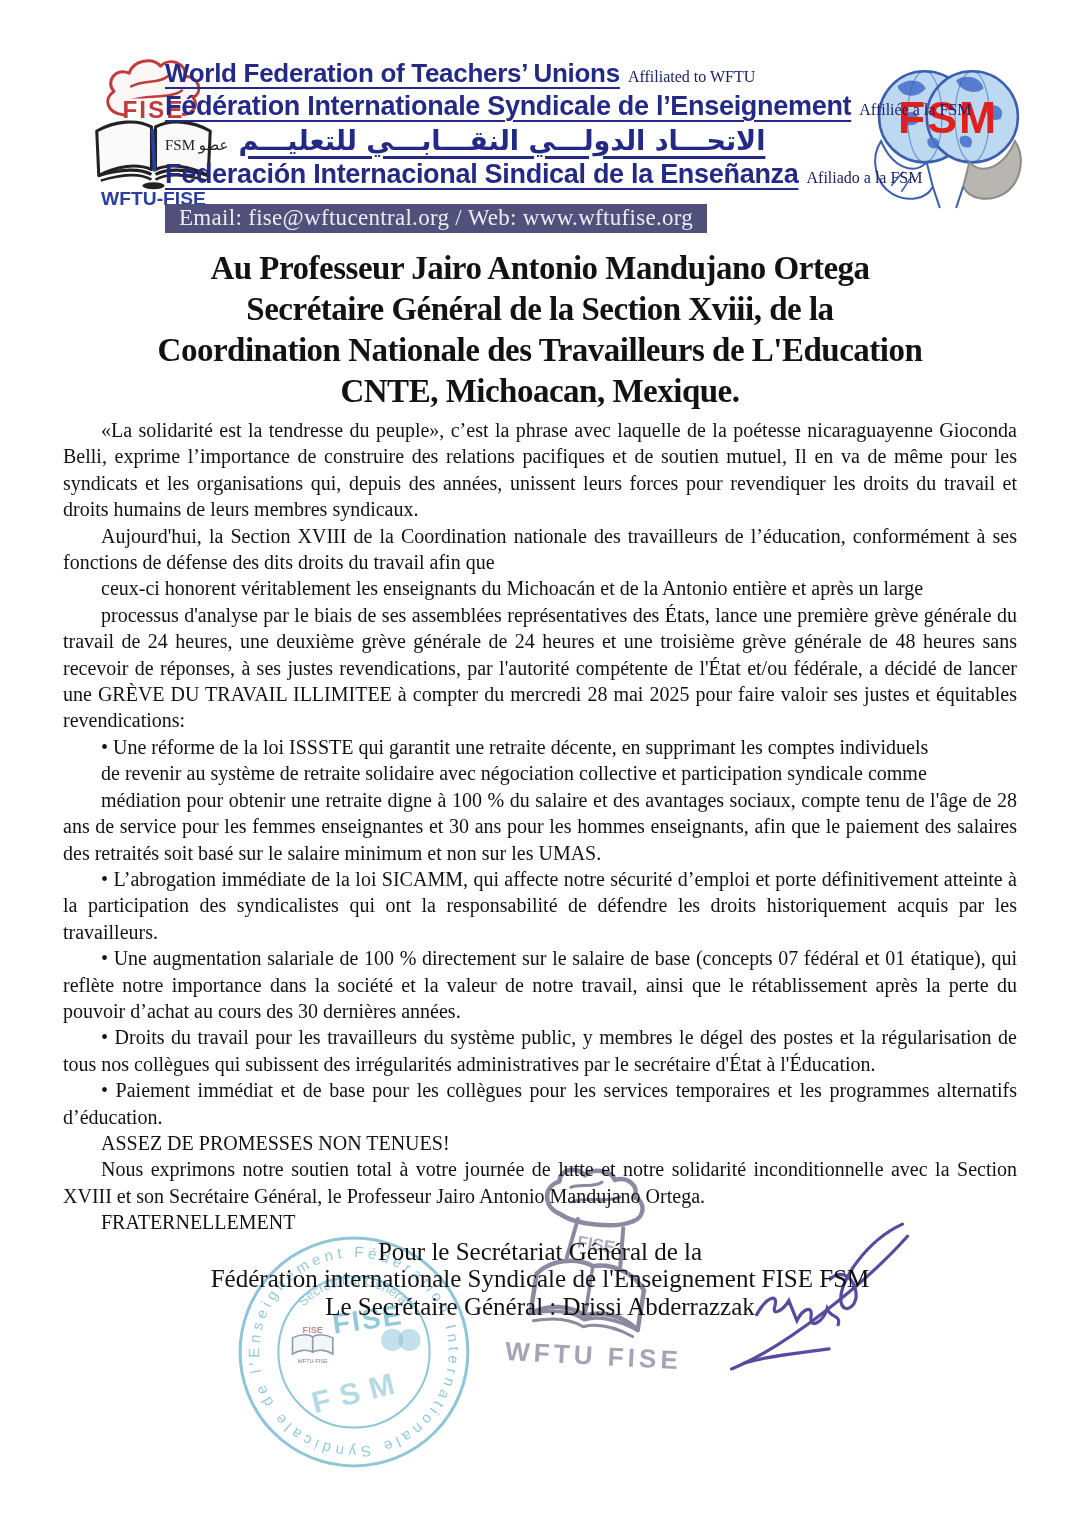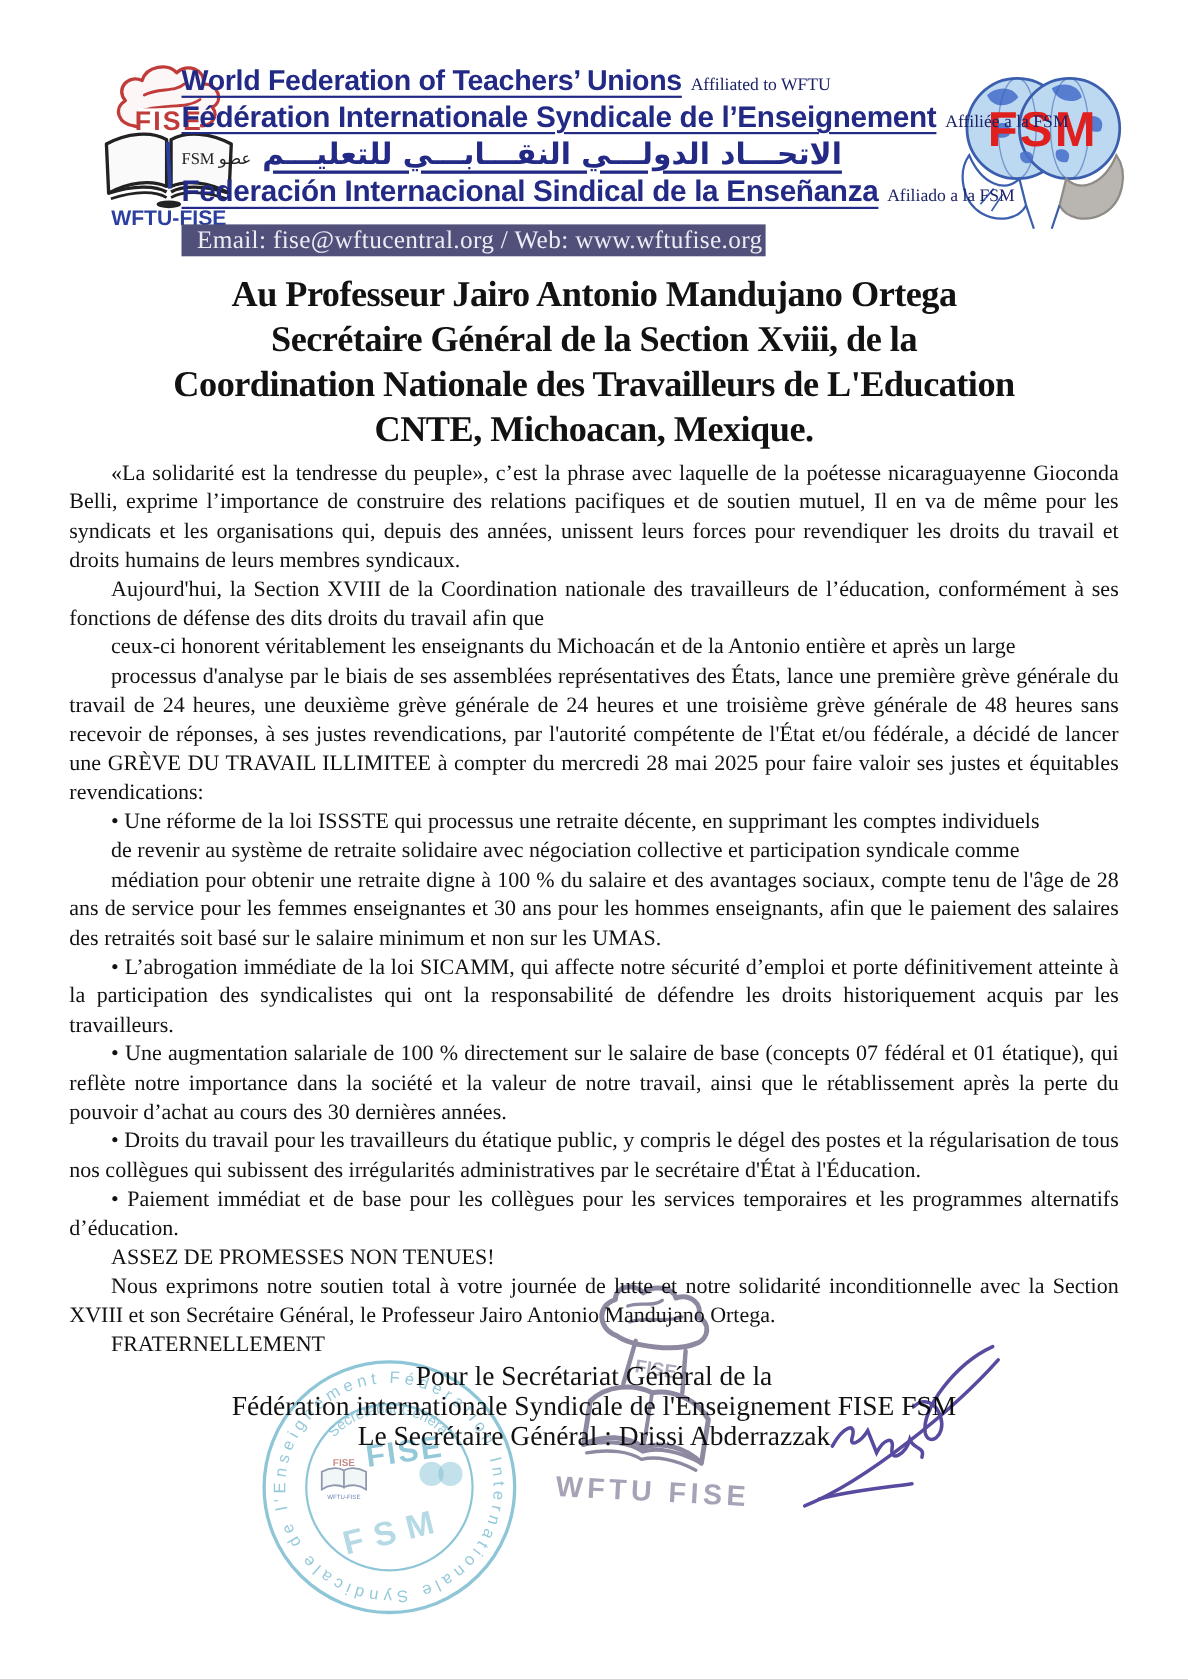--- a/index.html
+++ b/index.html
@@ -22,21 +22,21 @@
   .h-fr,.h-es{font-size:27px;}
   .h-aff{font-size:16px; color:#1c2266; margin-left:8px;}
   .h-ar{
     font-family:"DejaVu Sans",sans-serif; font-weight:bold; font-size:27px;
     color:#232a85; text-decoration:underline; text-decoration-thickness:2.5px;
     text-underline-offset:6px;
   }
   .h-ar-aff{font-size:15px; color:#222; margin-right:10px; font-family:"Liberation Serif",serif;}
   .email-bar{
     display:inline-block; margin-top:9px; background:#50507b; color:#edecf5;
-    font-size:23px; padding:2px 3px 4px 14px; letter-spacing:0.3px;
+    font-size:23px; padding:2px 14px 4px 14px; letter-spacing:0.3px;
   }
   
   .doc{position:absolute; left:63px; top:248px; width:954px;}
   .date-line{text-align:right; font-size:20px; line-height:24px; margin:0 0 10px 0;}
   .recipient{margin:0 0 5px 0;}
   .recipient div{
     text-align:center; font-weight:bold; font-size:33px; line-height:41px;
     letter-spacing:-0.5px;
   }
   .doc-body p{
@@ -121,26 +121,26 @@
         <div>Coordination Nationale des Travailleurs de L'Education</div>
         <div>CNTE, Michoacan, Mexique.</div>
       </div>
 
     <div class="doc-body">
 
     <p>«La solidarité est la tendresse du peuple», c’est la phrase avec laquelle de la poétesse nicaraguayenne Gioconda Belli, exprime l’importance de construire des relations pacifiques et de soutien mutuel, Il en va de même pour les syndicats et les organisations qui, depuis des années, unissent leurs forces pour revendiquer les droits du travail et droits humains de leurs membres syndicaux.</p>
         <p>Aujourd'hui, la Section XVIII de la Coordination nationale des travailleurs de l’éducation, conformément à ses fonctions de défense des dits droits du travail afin que</p>
         <p>ceux-ci honorent véritablement les enseignants du Michoacán et de la Antonio entière et après un large</p>
         <p>processus d'analyse par le biais de ses assemblées représentatives des États, lance une première grève générale du travail de 24 heures, une deuxième grève générale de 24 heures et une troisième grève générale de 48 heures sans recevoir de réponses, à ses justes revendications, par l'autorité compétente de l'État et/ou fédérale, a décidé de lancer une GRÈVE DU TRAVAIL ILLIMITEE à compter du mercredi 28 mai 2025 pour faire valoir ses justes et équitables revendications:</p>
-        <p>• Une réforme de la loi ISSSTE qui processus une retraite décente, en supprimant les comptes individuels</p>
+        <p>• Une réforme de la loi ISSSTE qui garantit une retraite décente, en supprimant les comptes individuels</p>
         <p>de revenir au système de retraite solidaire avec négociation collective et participation syndicale comme</p>
         <p>médiation pour obtenir une retraite digne à 100 % du salaire et des avantages sociaux, compte tenu de l'âge de 28 ans de service pour les femmes enseignantes et 30 ans pour les hommes enseignants, afin que le paiement des salaires des retraités soit basé sur le salaire minimum et non sur les UMAS.</p>
         <p>• L’abrogation immédiate de la loi SICAMM, qui affecte notre sécurité d’emploi et porte définitivement atteinte à la participation des syndicalistes qui ont la responsabilité de défendre les droits historiquement acquis par les travailleurs.</p>
         <p>• Une augmentation salariale de 100 % directement sur le salaire de base (concepts 07 fédéral et 01 étatique), qui reflète notre importance dans la société et la valeur de notre travail, ainsi que le rétablissement après la perte du pouvoir d’achat au cours des 30 dernières années.</p>
-        <p>• Droits du travail pour les travailleurs du étatique public, y compris le dégel des postes et la régularisation de tous nos collègues qui subissent des irrégularités administratives par le secrétaire d'État à l'Éducation.</p>
+        <p>• Droits du travail pour les travailleurs du système public, y membres le dégel des postes et la régularisation de tous nos collègues qui subissent des irrégularités administratives par le secrétaire d'État à l'Éducation.</p>
         <p>• Paiement immédiat et de base pour les collègues pour les services temporaires et les programmes alternatifs d’éducation.</p>
         <p>ASSEZ DE PROMESSES NON TENUES!</p>
         <p>Nous exprimons notre soutien total à votre journée de lutte et notre solidarité inconditionnelle avec la Section XVIII et son Secrétaire Général, le Professeur Jairo Antonio Mandujano Ortega.</p>
         <p>FRATERNELLEMENT</p>
       </div>
 
     <div class="closing">
 
     <div>Pour le Secrétariat Général de la</div>
         <div>Fédération internationale Syndicale de l'Enseignement FISE FSM</div>

